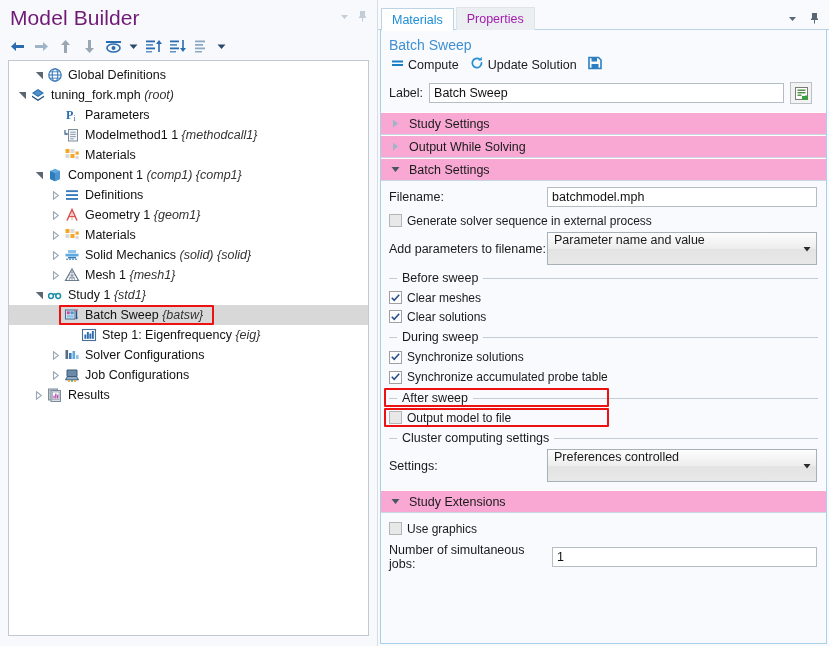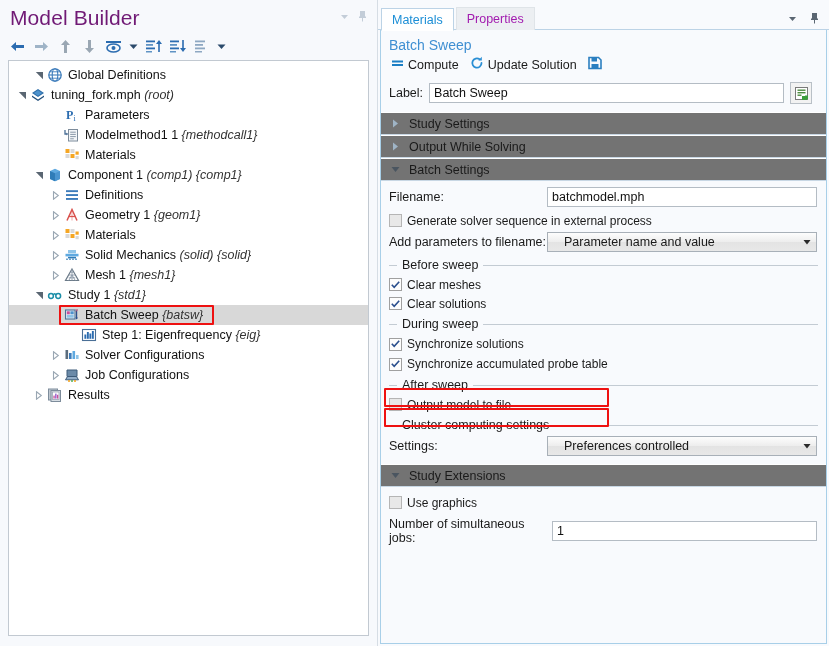--- a/index.html
+++ b/index.html
@@ -240,21 +240,21 @@
     align-items: center;
     justify-content: center;
     box-sizing: border-box;
   }
 
   
   .sec-head {
     height: 23px;
     display: flex;
     align-items: center;
-    background: #737373;
+    background: #f9a8d4;
     border-top: 1px solid #ffffff;
     border-bottom: 1px solid #c8d7e4;
     font-size: 12.5px;
     padding-left: 6px;
     box-sizing: border-box;
   }
   .sec-arrow {
     width: 16px;
     display: flex;
     align-items: center;
@@ -314,28 +314,27 @@
   }
   .grp .gtext { font-size: 12.5px; }
   .grp .line {
     flex: 1;
     height: 1px;
     background: #c3cbd3;
   }
 
   
   .combo {
-    height: 20px;
+    height: 33px;
     border: 1px solid #a8b0b8;
     background: linear-gradient(to bottom, #fdfdfd 0%, #ededed 50%, #e3e3e3 51%, #e8e8e8 100%);
     display: flex;
-    align-items: center;
     box-sizing: border-box;
     font-size: 12.5px;
-    padding-left: 16px;
+    padding-left: 6px;
   }
   .combo .ctext { flex: 1; }
   .combo .carrow {
     width: 18px;
     display: flex;
     align-items: center;
     justify-content: center;
     font-size: 8px;
     color: #2a2a2a;
   }

